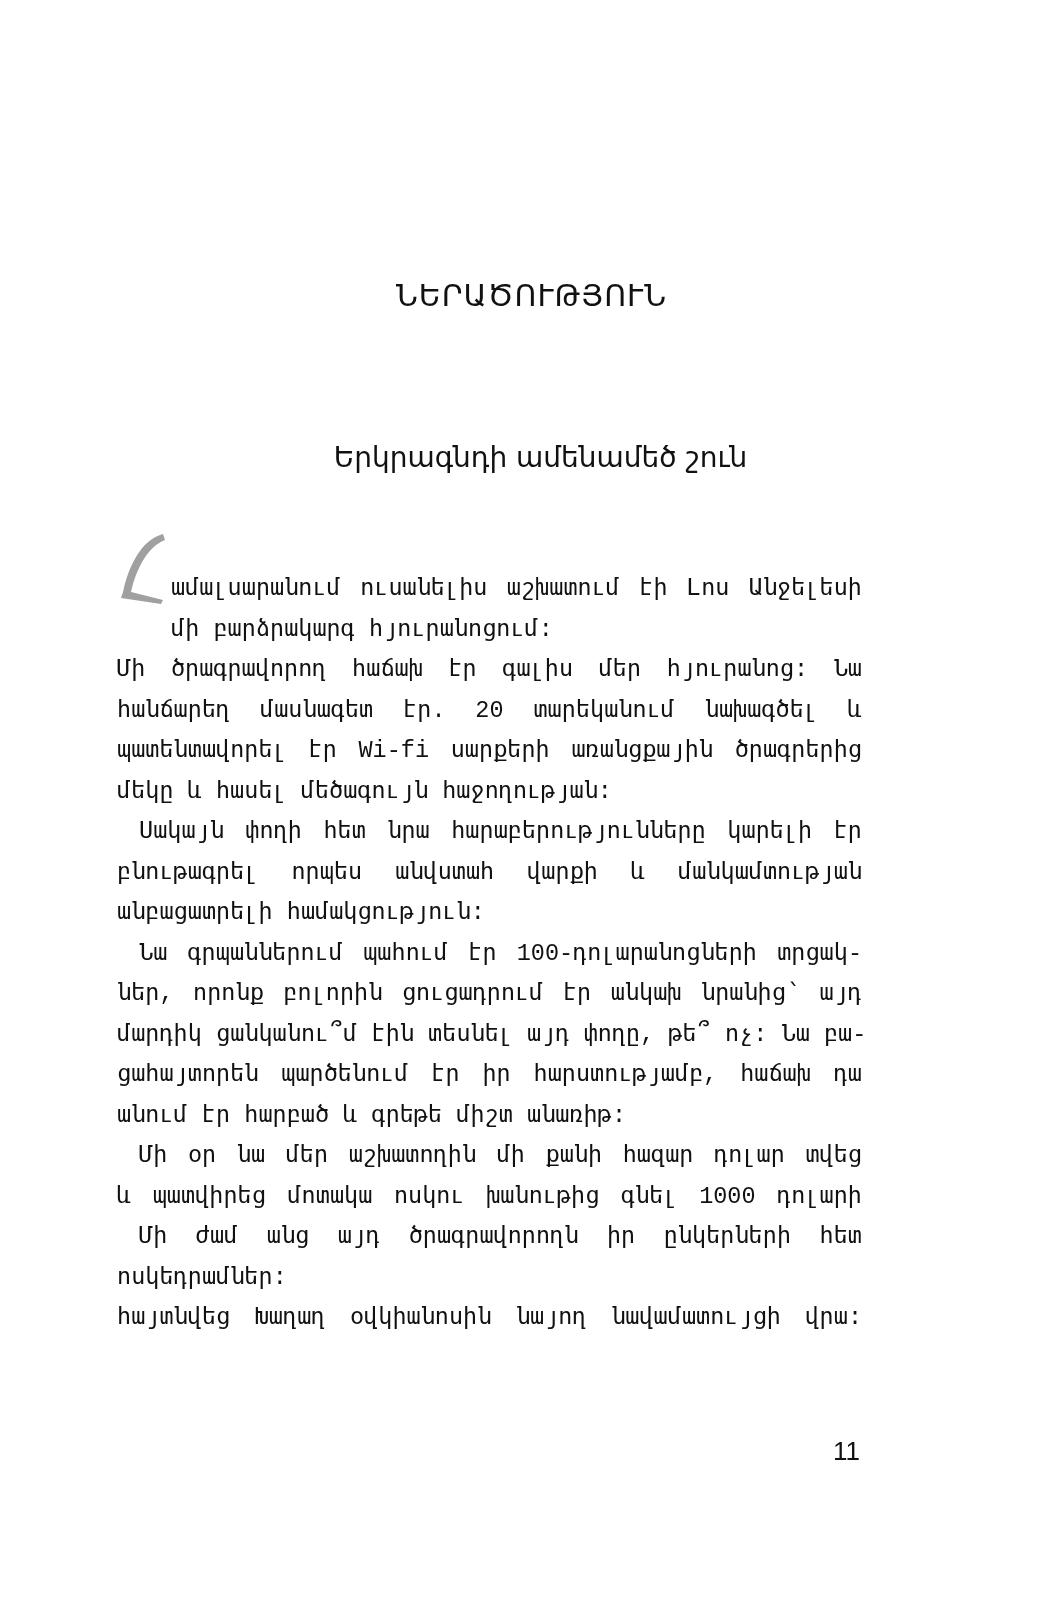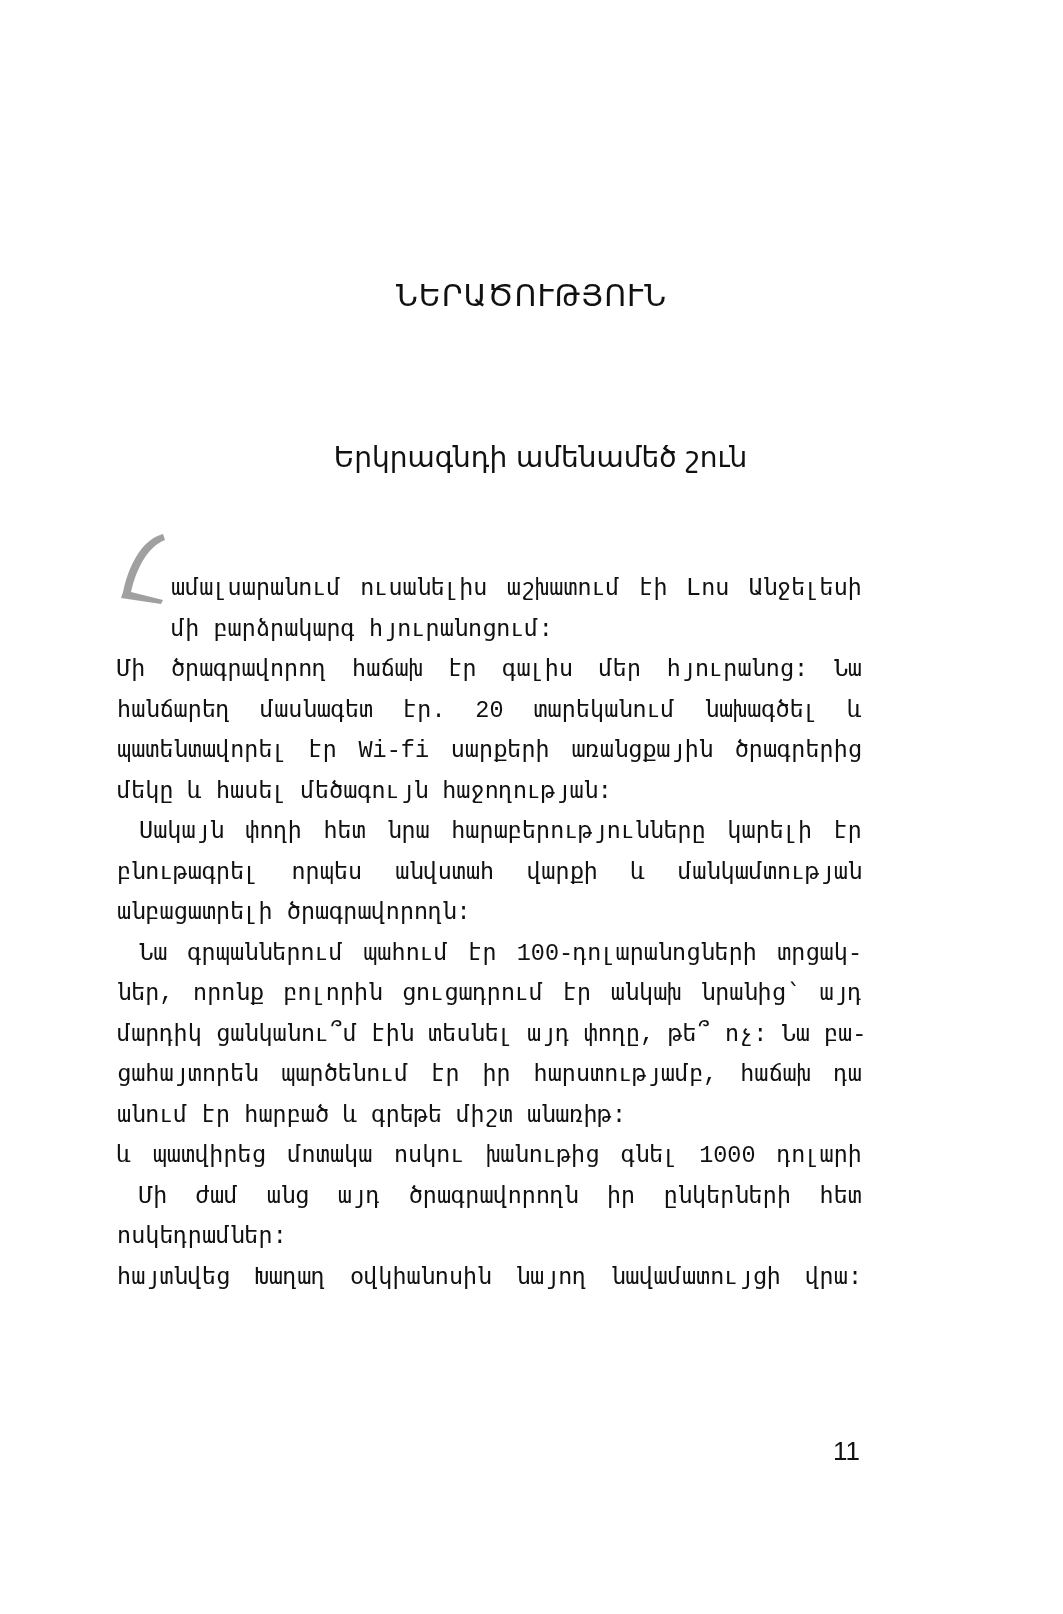--- a/index.html
+++ b/index.html
@@ -97,28 +97,29 @@
   <span class="line dropcap-line">ամալսարանում ուսանելիս աշխատում էի Լոս Անջելեսի</span>
   <span class="line dropcap-line last">մի բարձրակարգ հյուրանոցում:</span>
 
   <span class="line">Մի ծրագրավորող հաճախ էր գալիս մեր հյուրանոց: Նա</span>
   <span class="line">հանճարեղ մասնագետ էր. 20 տարեկանում նախագծել և</span>
   <span class="line">պատենտավորել էր Wi-fi սարքերի առանցքային ծրագրերից</span>
   <span class="line last">մեկը և հասել մեծագույն հաջողության:</span>
 
   <span class="line indent">Սակայն փողի հետ նրա հարաբերությունները կարելի էր</span>
   <span class="line">բնութագրել որպես անվստահ վարքի և մանկամտության</span>
-  <span class="line last">անբացատրելի ծրագրավորողն:</span>
+  <span class="line last">անբացատրելի համակցություն:</span>
 
   <span class="line indent">Նա գրպաններում պահում էր 100-դոլարանոցների տրցակ-</span>
   <span class="line">ներ, որոնք բոլորին ցուցադրում էր անկախ նրանից՝ այդ</span>
   <span class="line">մարդիկ ցանկանու՞մ էին տեսնել այդ փողը, թե՞ ոչ: Նա բա-</span>
   <span class="line">ցահայտորեն պարծենում էր իր հարստությամբ, հաճախ դա</span>
   <span class="line last">անում էր հարբած և գրեթե միշտ անառիթ:</span>
 
+  <span class="line indent">Մի օր նա մեր աշխատողին մի քանի հազար դոլար տվեց</span>
   <span class="line">և պատվիրեց մոտակա ոսկու խանութից գնել 1000 դոլարի</span>
   <span class="line indent">Մի ժամ անց այդ ծրագրավորողն իր ընկերների հետ</span>
 
   <span class="line last">ոսկեդրամներ:</span>
   <span class="line">հայտնվեց Խաղաղ օվկիանոսին նայող նավամատույցի վրա:</span>
 </div>
 
 <div class="page-number">11</div>
 
 </body></html>

